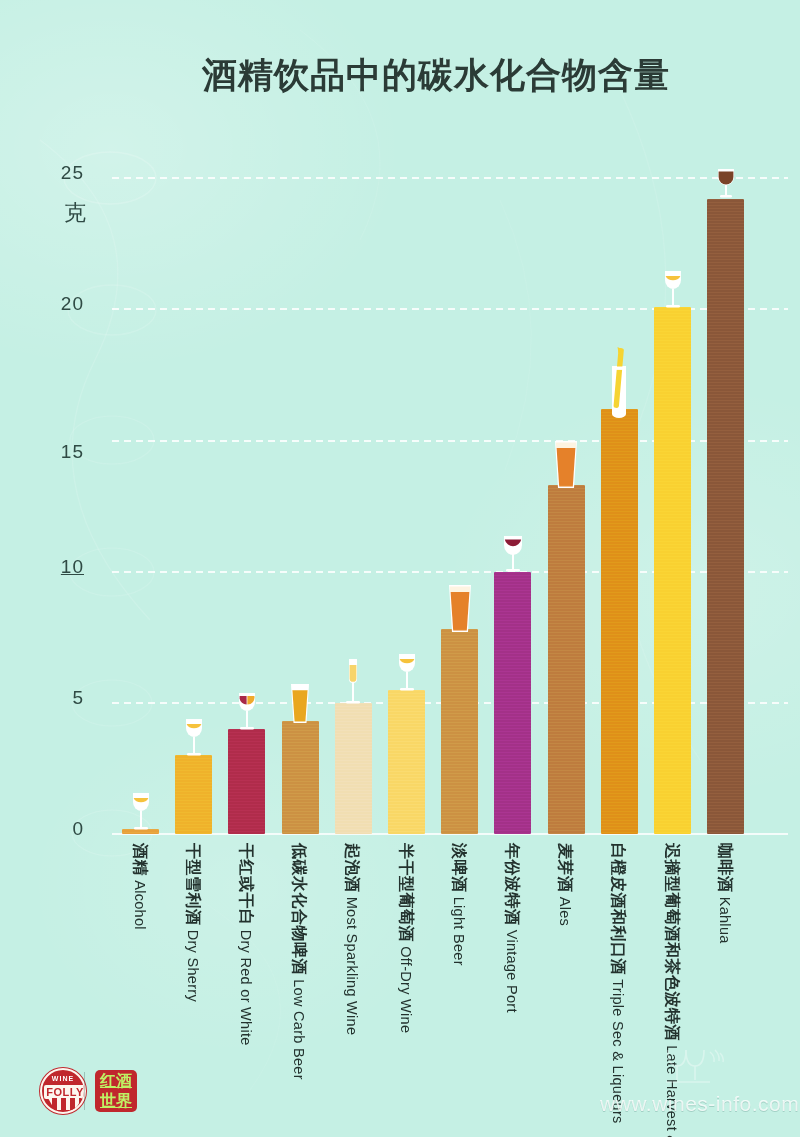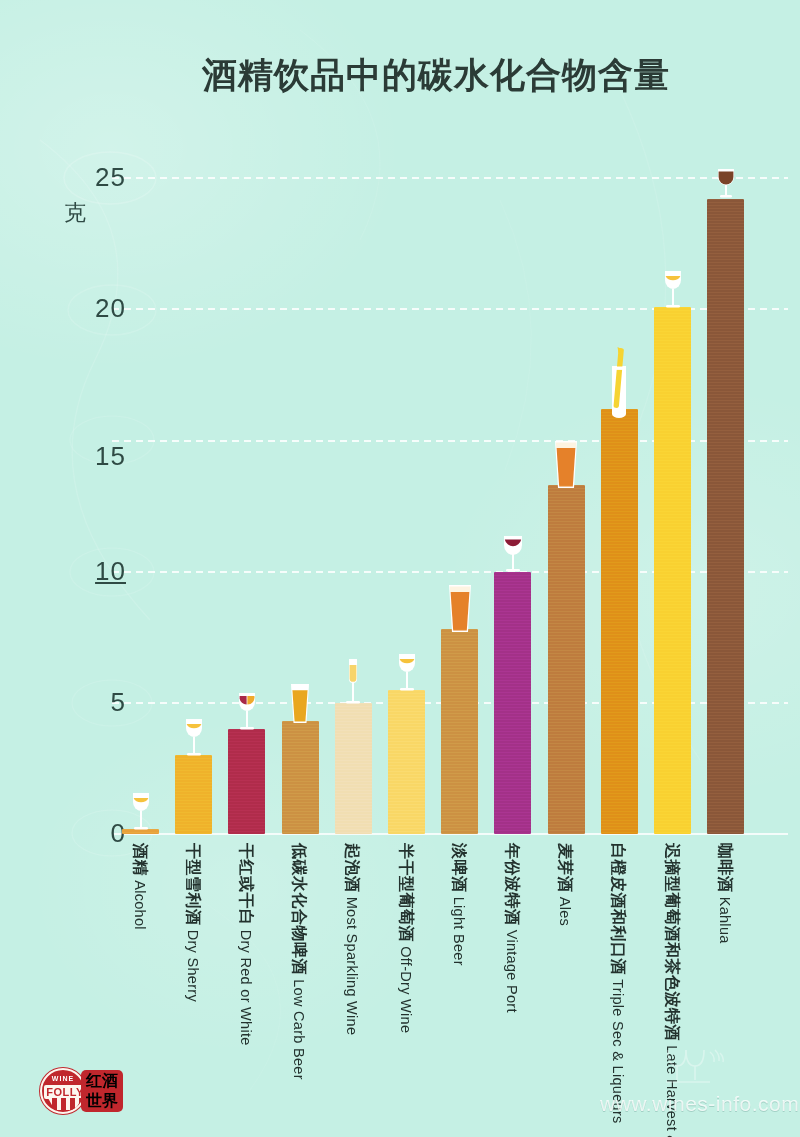--- a/index.html
+++ b/index.html
@@ -67,24 +67,24 @@
                 rgba(255,255,255,0) 7px,
                 rgba(255,255,255,0) 12px);
   }
   .gridline.baseline {
     background: rgba(255,255,255,0.8);
     height: 2px;
   }
 
   .ytick {
     position: absolute;
-    right: 674px;
+    right: 716px;
     width: 60px;
     text-align: right;
-    font-size: 26px;
+    font-size: 19px;
     color: #2f4a44;
     letter-spacing: 1px;
   }
   .yunit {
     position: absolute;
     left: 64px;
     top: 198px;
     font-size: 22px;
     color: #2f4a44;
   }
@@ -165,31 +165,32 @@
 
   .logo-divider {
     position: absolute;
     left: 84px; top: 1072px;
     width: 1px; height: 38px;
     background: rgba(60,90,82,0.3);
   }
 
   .logo-hjsj {
     position: absolute;
-    left: 81px; top: 1070px;
+    left: 95px; top: 1070px;
     width: 42px; height: 42px;
     background: #c0272d;
     border-radius: 5px;
-    color: #000000;
+    color: #bef264;
     font-size: 16px;
     font-weight: bold;
     line-height: 20px;
     text-align: center;
     padding-top: 1px;
     letter-spacing: 0px;
+    text-decoration: underline;
   }
 
   .watermark-glasses {
     position: absolute;
     left: 660px;
     top: 1046px;
     width: 70px;
     height: 48px;
     opacity: 0.35;
   }

